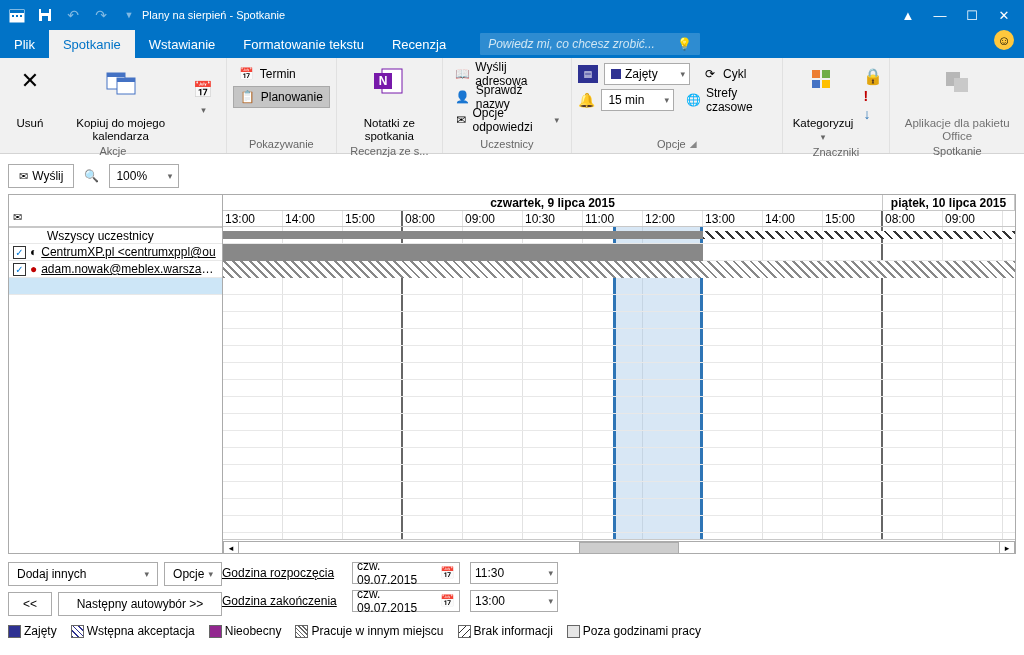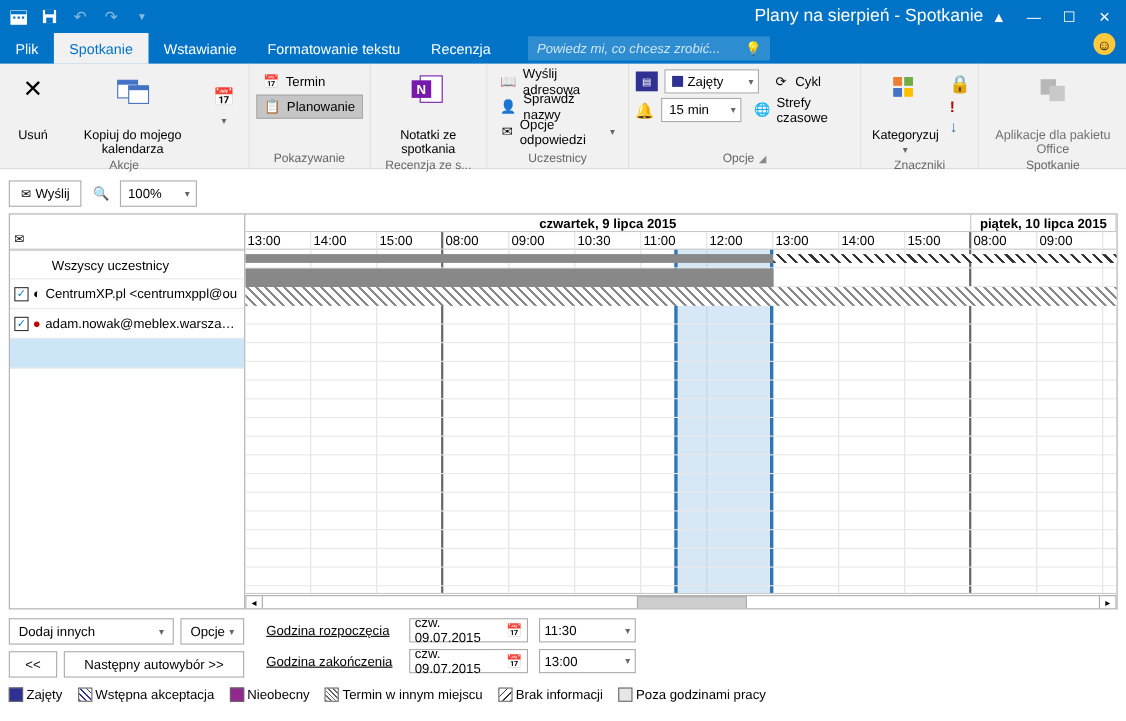--- a/index.html
+++ b/index.html
@@ -3,21 +3,21 @@
 <meta charset="utf-8">
 <style>
 * { box-sizing: border-box; margin: 0; padding: 0; }
 body { font-family: "Segoe UI", Tahoma, sans-serif; font-size: 12px; background: #fff; width: 1024px; height: 655px; overflow: hidden; }
 
 
 .titlebar { height: 30px; background: #0173C7; display: flex; align-items: center; color: #fff; }
 .qat { display: flex; align-items: center; gap: 2px; padding-left: 4px; }
 .qat-btn { width: 26px; height: 26px; display: flex; align-items: center; justify-content: center; color: #fff; font-size: 14px; }
 .qat-btn.dim { opacity: .5; }
-.titlebar-title { flex: 1; text-align: right; font-size: 16px; }
+.titlebar-title { flex: 1; text-align: left; font-size: 11px; }
 .winctrls { display: flex; gap: 4px; padding-right: 6px; }
 .winctrl { width: 28px; height: 28px; display: flex; align-items: center; justify-content: center; color: #fff; font-size: 13px; }
 
 
 .tabrow { height: 28px; background: #0173C7; display: flex; align-items: stretch; }
 .tab { padding: 0 14px; display: flex; align-items: center; color: #fff; font-size: 13px; }
 .tab.active { background: #F1F1F1; color: #0173C7; }
 .tellme { height: 22px; width: 220px; margin-left: 20px; margin-top: 3px; background: rgba(255,255,255,.18); display: flex; align-items: center; justify-content: space-between; padding: 0 8px; color: #CFE6F4; font-style: italic; font-size: 12px; border-radius: 1px; }
 .smiley { margin-left: auto; margin-right: 10px; width: 20px; height: 20px; background: #FFC83D; border-radius: 50%; display:flex; align-items:center; justify-content:center; font-size:13px; }
 
@@ -40,23 +40,23 @@
 
 .main { background: #fff; padding: 10px 8px 6px; }
 .toolbar { display:flex; align-items:center; gap:10px; margin-bottom: 6px; }
 .sendbtn { border:1px solid #ABABAB; height:24px; padding:0 10px; display:flex; align-items:center; gap:4px;}
 .zoomsel { border:1px solid #ABABAB; height:24px; width:70px; display:flex; align-items:center; padding:0 6px; justify-content:space-between;}
 
 .sched { display:flex; border:1px solid #ABABAB; height: 360px; }
 .sched-left { width: 214px; border-right:1px solid #ABABAB; display:flex; flex-direction:column;}
 .sched-left-head { height:32px; border-bottom:1px solid #C8C8C8; display:flex; align-items:flex-end; padding:0 4px 2px;}
 .attendee-head { font-size:12px; padding-left: 34px;}
-.att-row { height:27px; border-bottom:1px solid #E8E8E8; display:flex; align-items:center; padding:0 4px; font-size:12px; gap:4px; white-space: nowrap; overflow:hidden;}
+.att-row { height:17px; border-bottom:1px solid #E8E8E8; display:flex; align-items:center; padding:0 4px; font-size:12px; gap:4px; white-space: nowrap; overflow:hidden;}
 .att-row .chk { width:13px; height:13px; border:1px solid #333; background:#fff; display:flex; align-items:center; justify-content:center; font-size:10px; color:#0078D7;}
-.att-row .nm { overflow:hidden; text-overflow: ellipsis;}
+.att-row .nm { text-decoration: underline; overflow:hidden; text-overflow: ellipsis;}
 .att-add { color:#000000; padding-left: 34px; margin-top: 45px;}
 .att-add-row { background:#CDE6F7;}
 
 .sched-right { flex:1; overflow:hidden; position:relative;}
 .dateheader { height:16px; display:flex; border-bottom:1px solid #C8C8C8;}
 .dateseg { border-right:1px solid #C8C8C8; text-align:center; font-size:12px; font-weight:600; display:flex; align-items:center; justify-content:center;}
 .timeheader { height:16px; display:flex; border-bottom:1px solid #C8C8C8;}
 .timecell { width:60px; border-right:1px solid #E2E2E2; font-size:12px; display:flex; align-items:center; padding-left:2px;}
 .gridbody { position:relative; height:312px;}
 .gridrow { height:17px; border-bottom:1px solid #E8E8E8; position:relative;}
@@ -64,21 +64,21 @@
 .gridcol { width:60px; border-right:1px solid #E2E2E2;}
 .daysep { border-right:2px solid #666 !important;}
 .busybar { position:absolute; top:0; height:17px; background: repeating-linear-gradient(45deg,#888,#888 2px,#fff 2px,#fff 6px);}
 .allbar { background:#888; height:8px; top:4px;}
 .selection { position:absolute; top:0; bottom:0; background:rgba(157,195,230,.4); border-left:3px solid #2E75B6; border-right:3px solid #2E75B6;}
 .hscroll { height:16px; border-top:1px solid #C8C8C8; display:flex; align-items:center;}
 .hscroll .arrow { width:16px; height:14px; border:1px solid #ABABAB; display:flex; align-items:center; justify-content:center; font-size:9px;}
 .hscroll .track { flex:1; height:14px; border-top:1px solid #ABABAB; border-bottom:1px solid #ABABAB; position:relative;}
 .hscroll .thumb { position:absolute; height:12px; top:0; background:#CDCDCD; border:1px solid #ABABAB;}
 
-.underbar { display:flex; gap:20px; margin-top: 8px;}
+.underbar { display:flex; gap:0; margin-top: 8px;}
 .undercol-left { width: 214px; display:flex; flex-direction:column; gap:6px;}
 .undercol-right { flex:1; display:flex; flex-direction:column; gap:6px;}
 .btnbox { border:1px solid #ABABAB; height:24px; display:flex; align-items:center; padding:0 8px; gap:4px; justify-content: space-between;}
 .timefield { display:flex; align-items:center; gap:10px;}
 .timefield .tlbl { width: 120px; text-decoration: underline;}
 .datepick { border:1px solid #ABABAB; height:22px; width:108px; display:flex; align-items:center; padding:0 4px; justify-content:space-between;}
 .timepick { border:1px solid #ABABAB; height:22px; width:88px; display:flex; align-items:center; padding:0 4px; justify-content:space-between;}
 
 .legend { display:flex; gap:14px; margin-top:8px; font-size:12px; align-items:center;}
 .legend .sw { width:13px; height:13px; border:1px solid #666; display:inline-block; vertical-align:middle; margin-right:3px;}
@@ -442,17 +442,17 @@
             <span style="font-size:9px;color:#666">▾</span>
           </div>
       </div>
     </div>
   </div>
 
   <div class="legend">
     <span><span class="sw busy"></span><span>Zajęty</span></span>
     <span><span class="sw tent"></span><span>Wstępna akceptacja</span></span>
     <span><span class="sw oof"></span><span>Nieobecny</span></span>
-    <span><span class="sw else"></span><span>Termin w innym miejscu</span></span>
+    <span><span class="sw else"></span><span>Pracuje w innym miejscu</span></span>
     <span><span class="sw noinfo"></span><span>Brak informacji</span></span>
     <span><span class="sw outside"></span><span>Poza godzinami pracy</span></span>
   </div>
 </div>
 
 </body></html>

